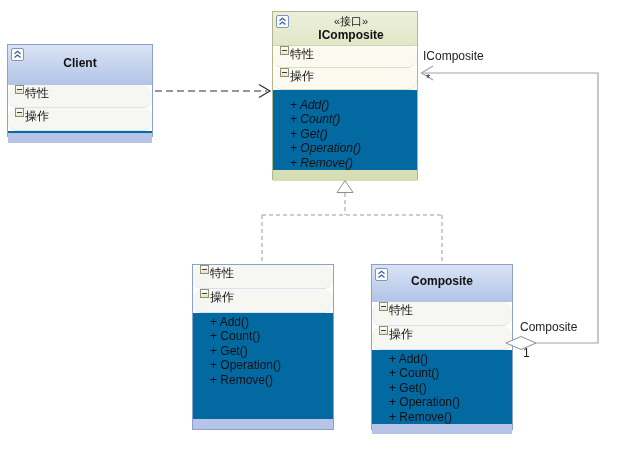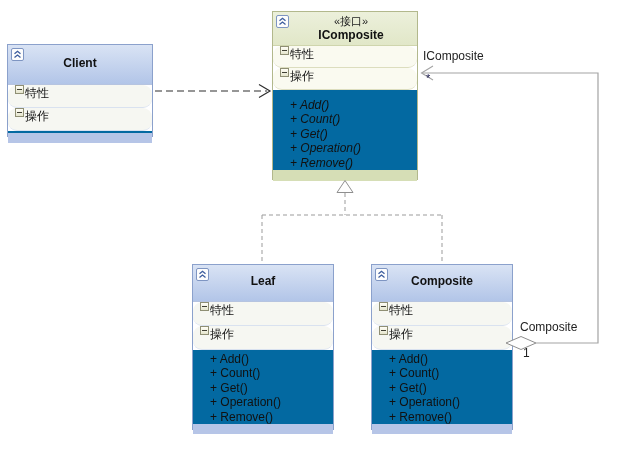--- a/index.html
+++ b/index.html
@@ -128,29 +128,20 @@
       <div class="op-item">+ Add()</div>
       <div class="op-item">+ Count()</div>
       <div class="op-item">+ Get()</div>
       <div class="op-item">+ Operation()</div>
       <div class="op-item">+ Remove()</div>
     </div>
     <div class="box-footer"></div>
   </div>
 
   <div class="uml-box blue" id="box-leaf">
-    <div class="box-header">
-      <span class="chevron-btn">
-        <svg width="9" height="9" viewBox="0 0 9 9">
-            <path d="M1.5 3.8 L4.5 1.3 L7.5 3.8" fill="none" stroke="#3d5d9e" stroke-width="1.3"></path>
-            <path d="M1.5 7.6 L4.5 5.1 L7.5 7.6" fill="none" stroke="#3d5d9e" stroke-width="1.3"></path>
-          </svg>
-      </span>
-      <span class="box-title">Leaf</span>
-    </div>
     <div class="box-row">
       <span class="minus-icon"></span>
       <span class="row-label">特性</span>
     </div>
     <div class="box-row">
       <span class="minus-icon"></span>
       <span class="row-label">操作</span>
     </div>
     <div class="box-items">
       <div class="op-item">+ Add()</div>

